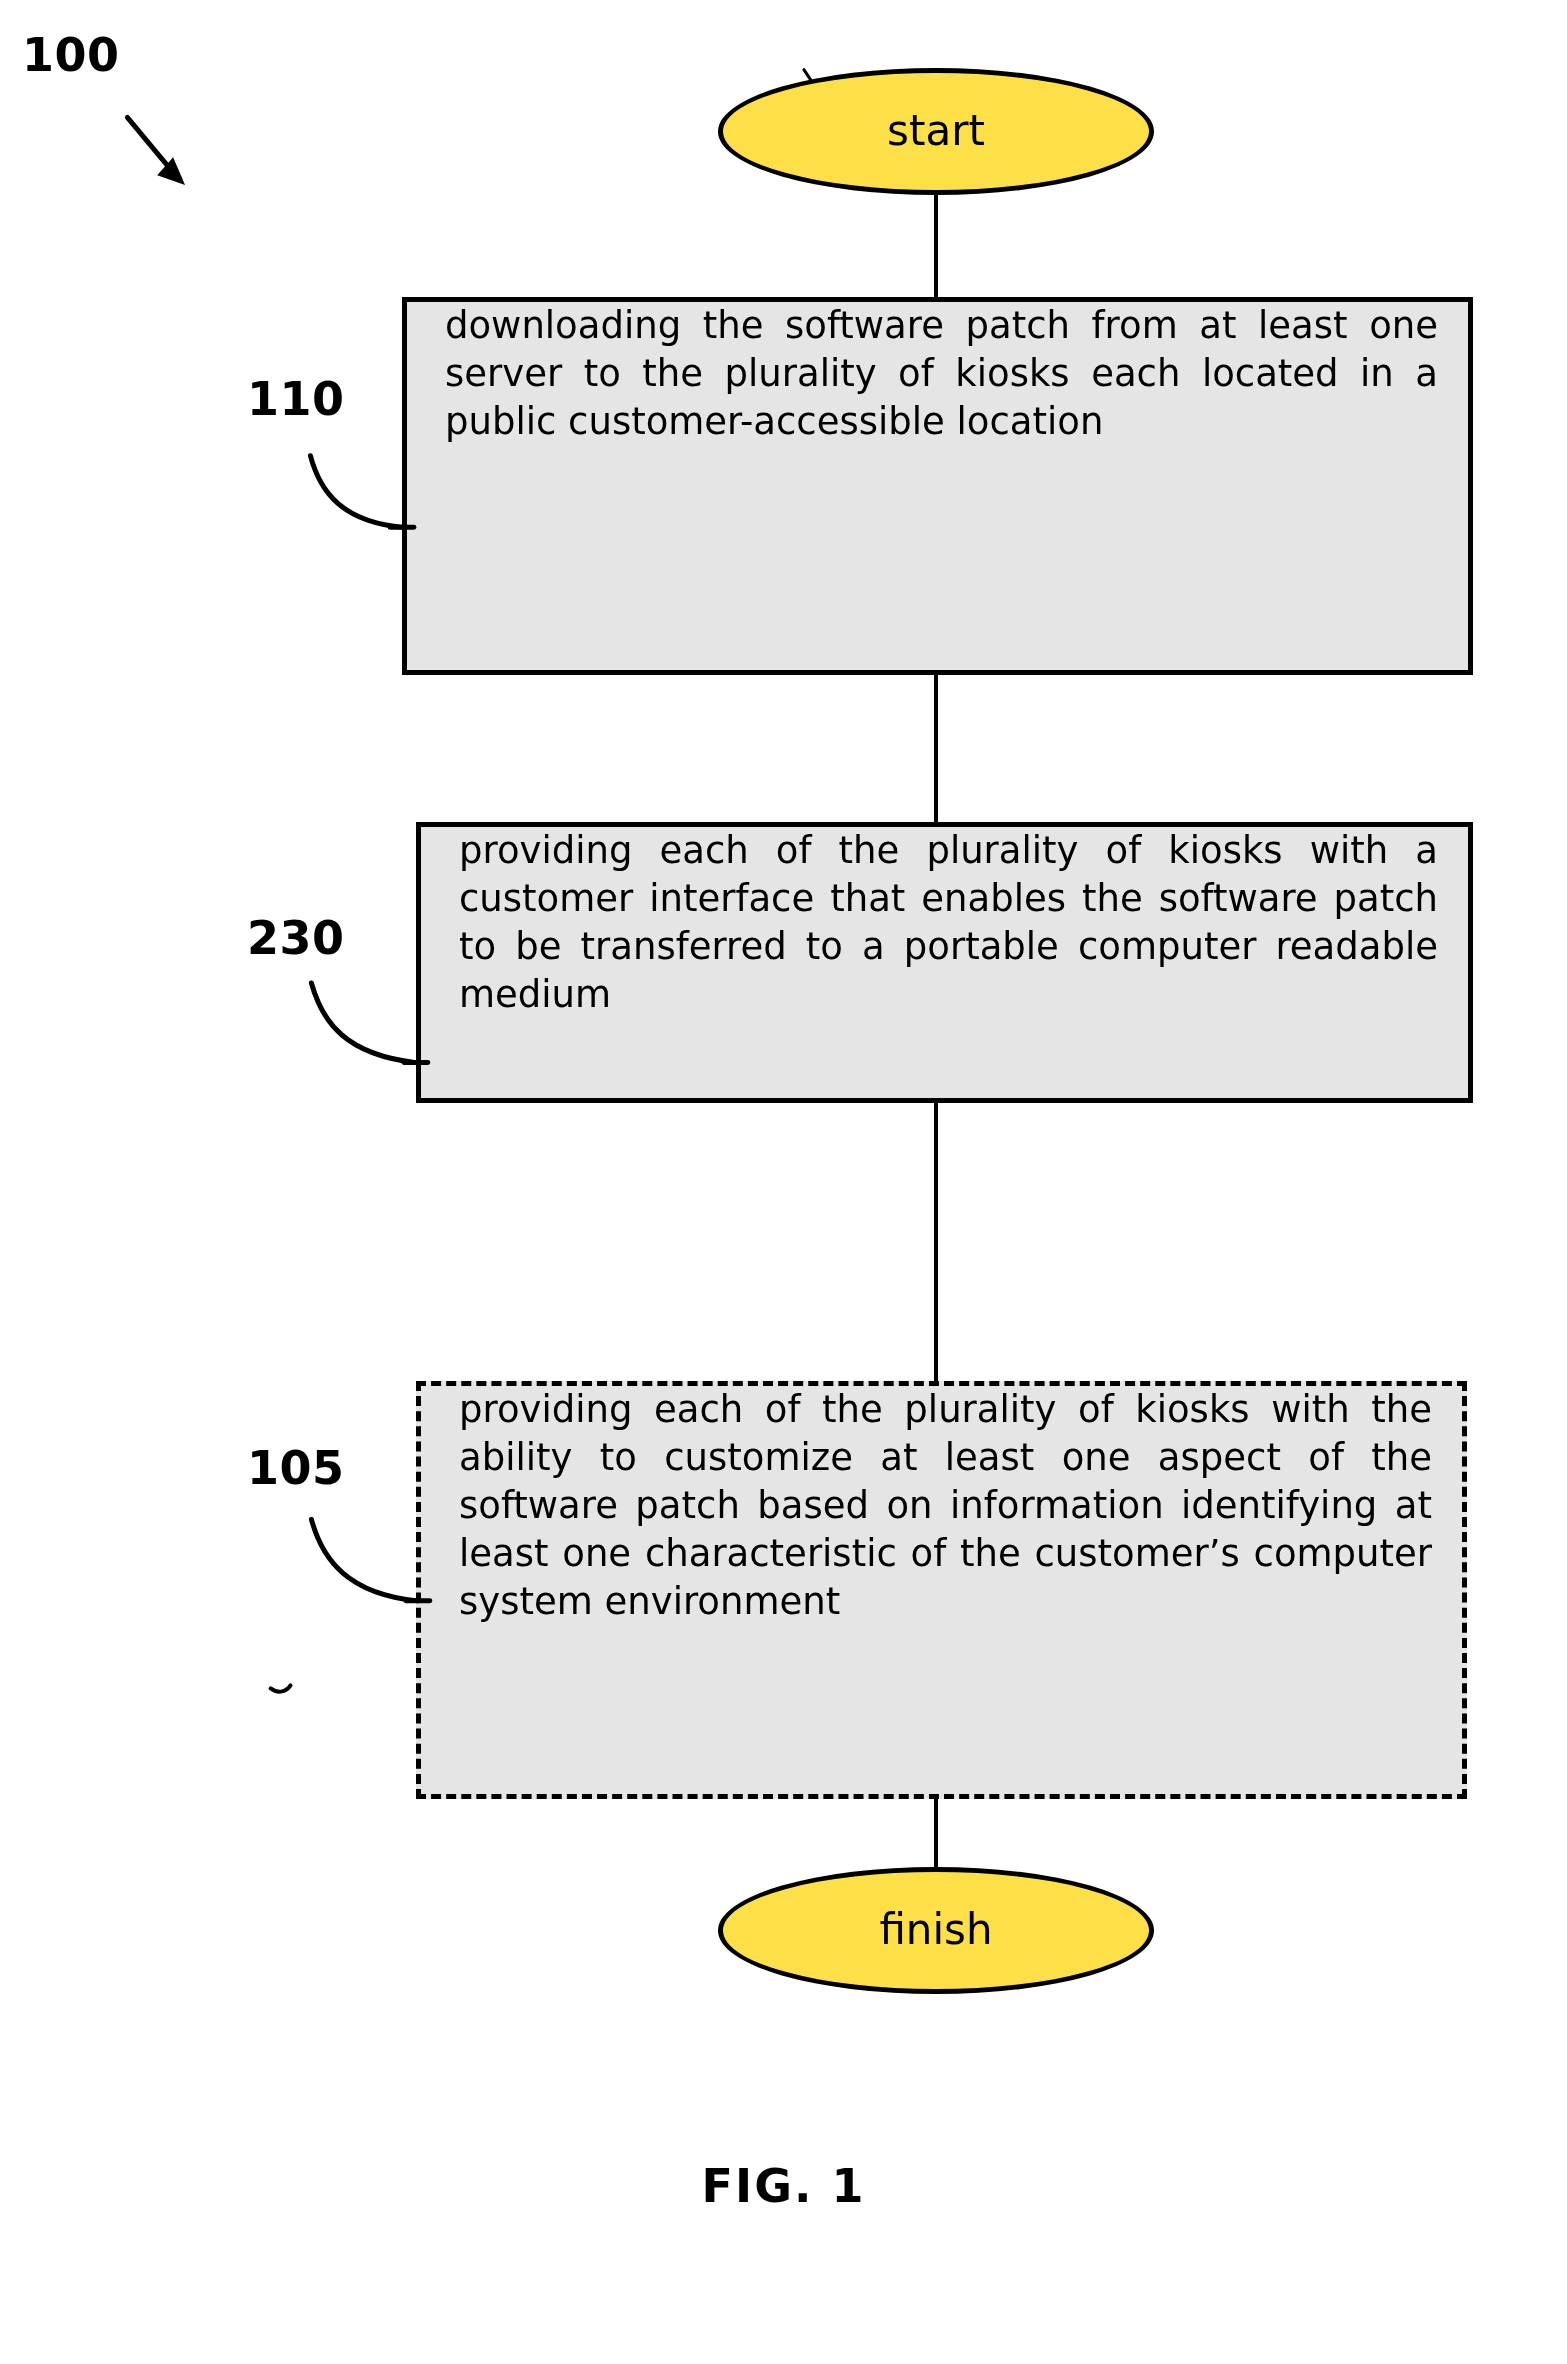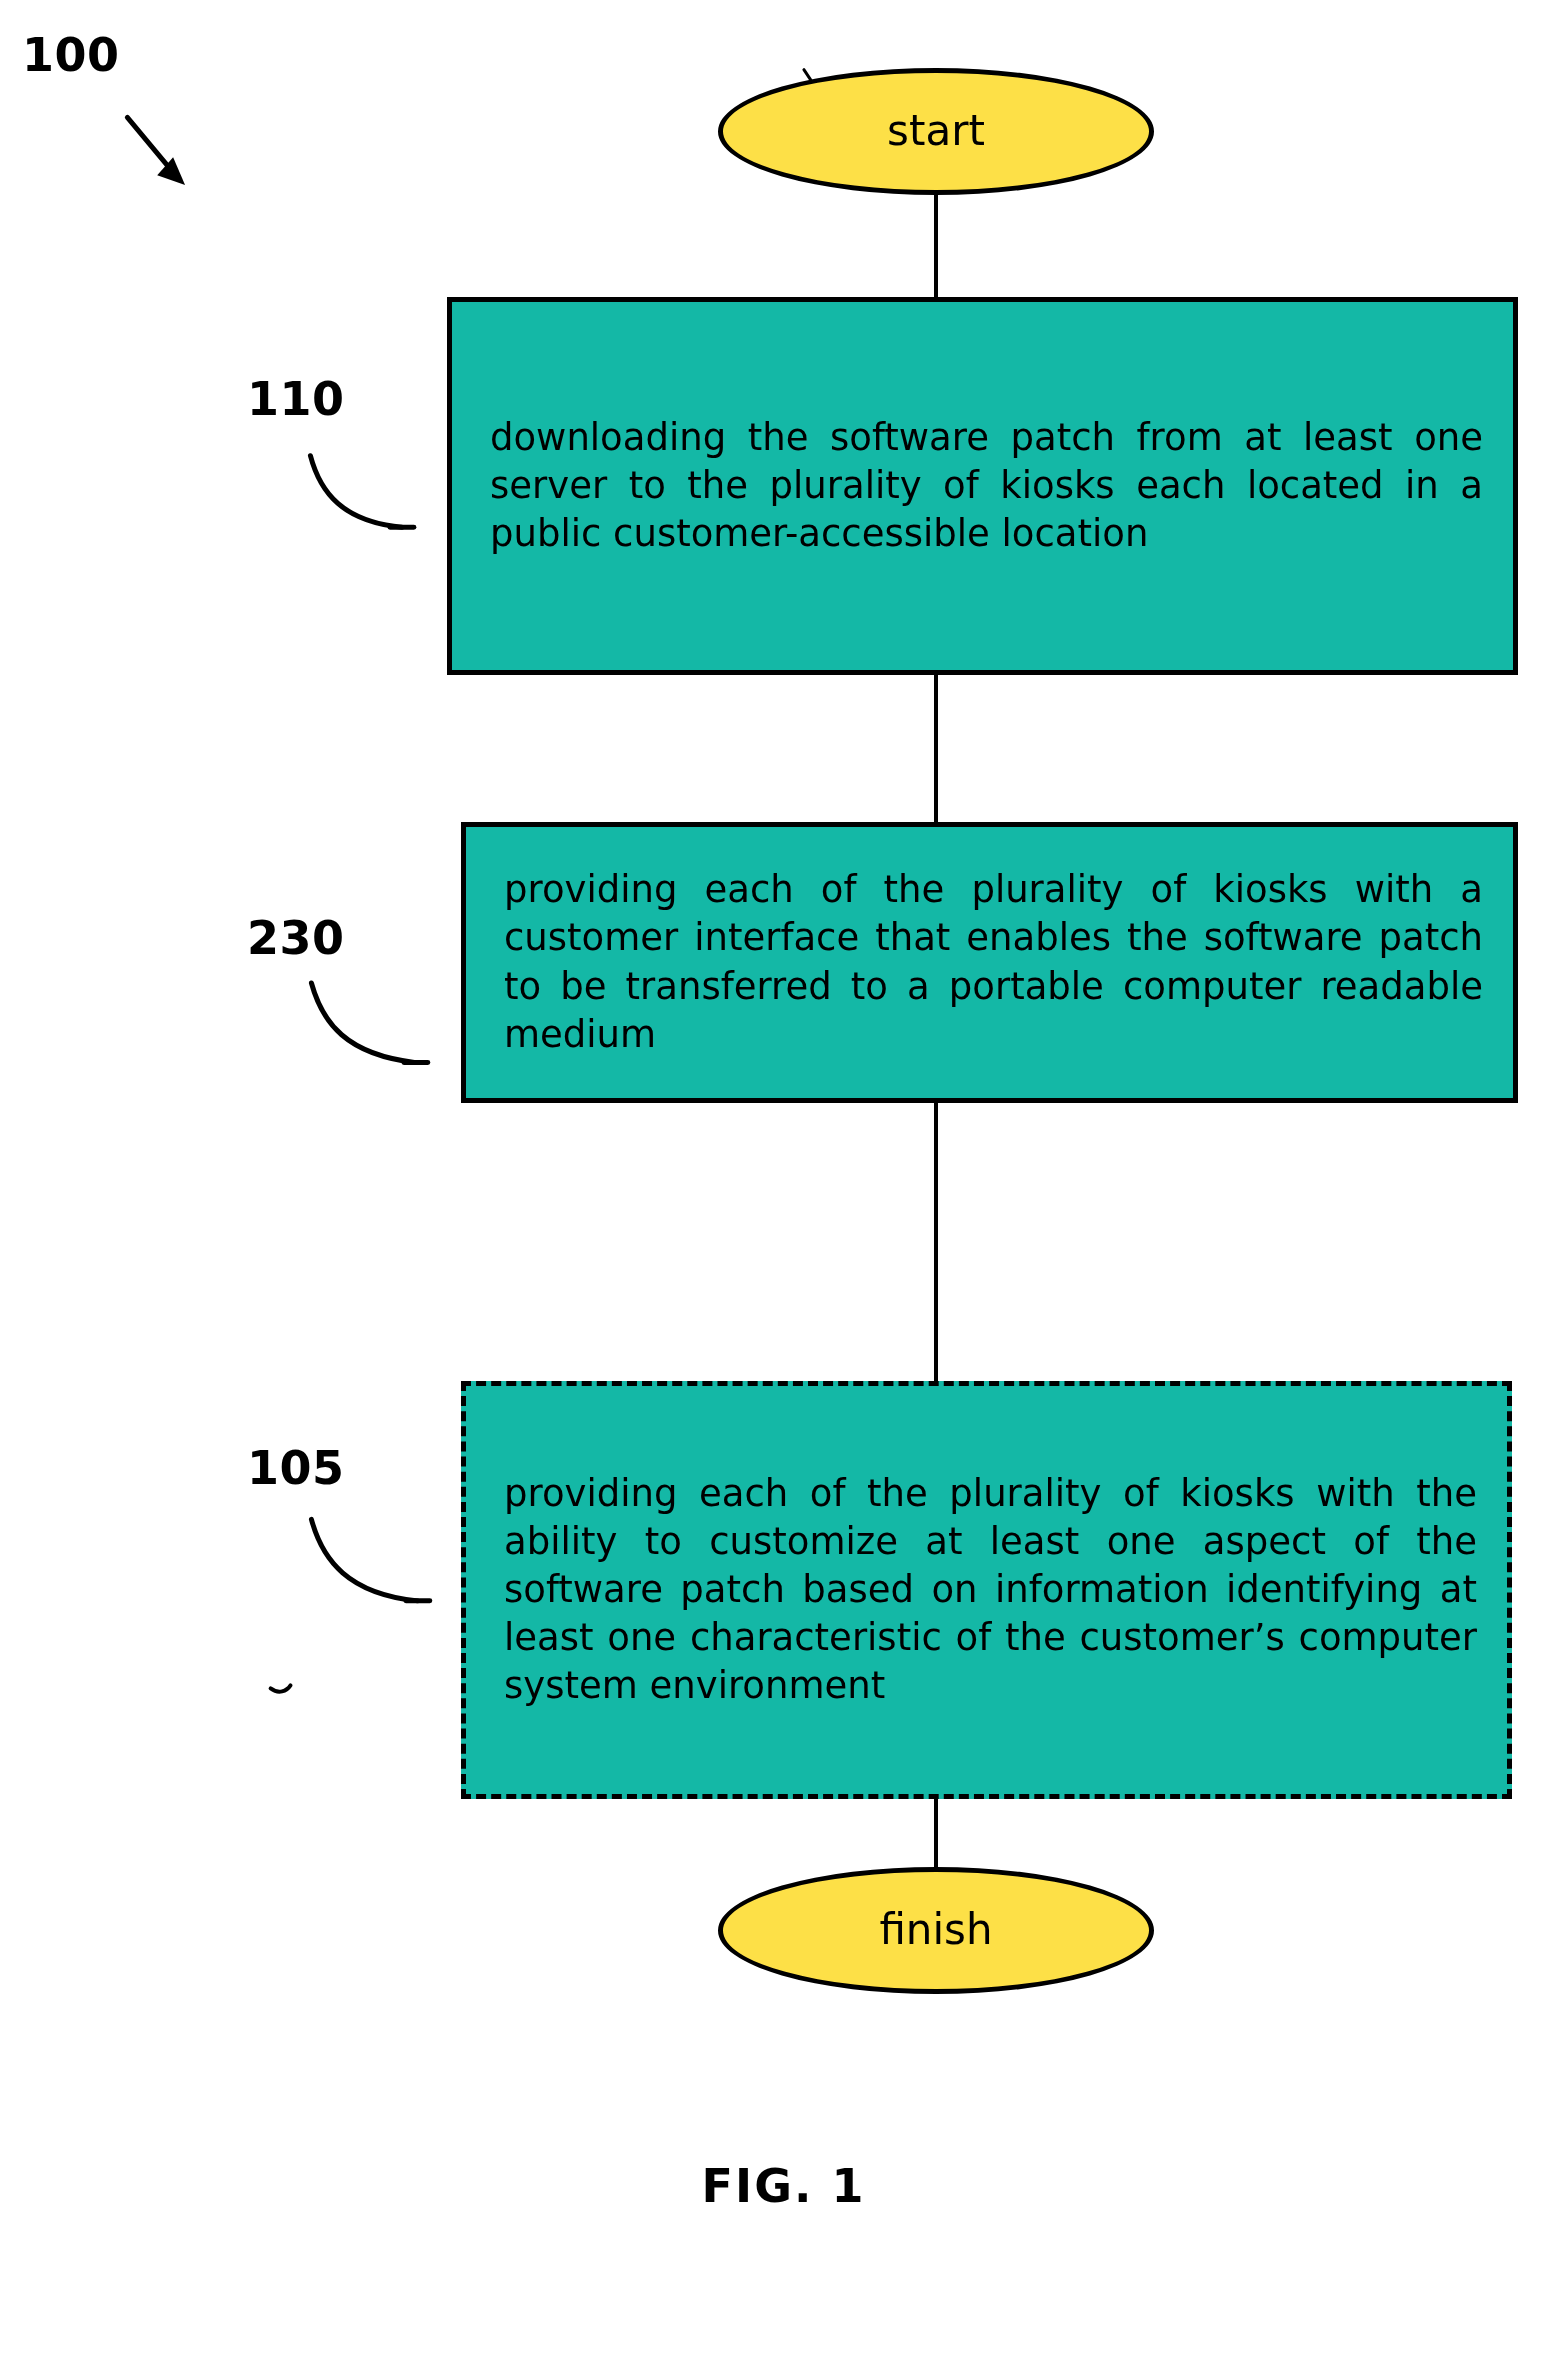--- a/index.html
+++ b/index.html
@@ -69,25 +69,24 @@
     left: 718px;
     top: 1867px;
     width: 436px;
     height: 127px;
     align-items: center;
   }
 
   
   .process-box {
     position: absolute;
-    background: #14b8a6;
+    background: #e5e5e5;
     box-sizing: border-box;
     display: flex;
-    align-items: center;
-    margin-left: 45px;
+    align-items: flex-start;
   }
   .process-box.solid {
     border: 5px solid #000;
   }
   .process-box.dashed {
     border: 5px dashed #000;
   }
   .box-text {
     font-family: "DejaVu Sans", sans-serif;
     font-size: 37px;

